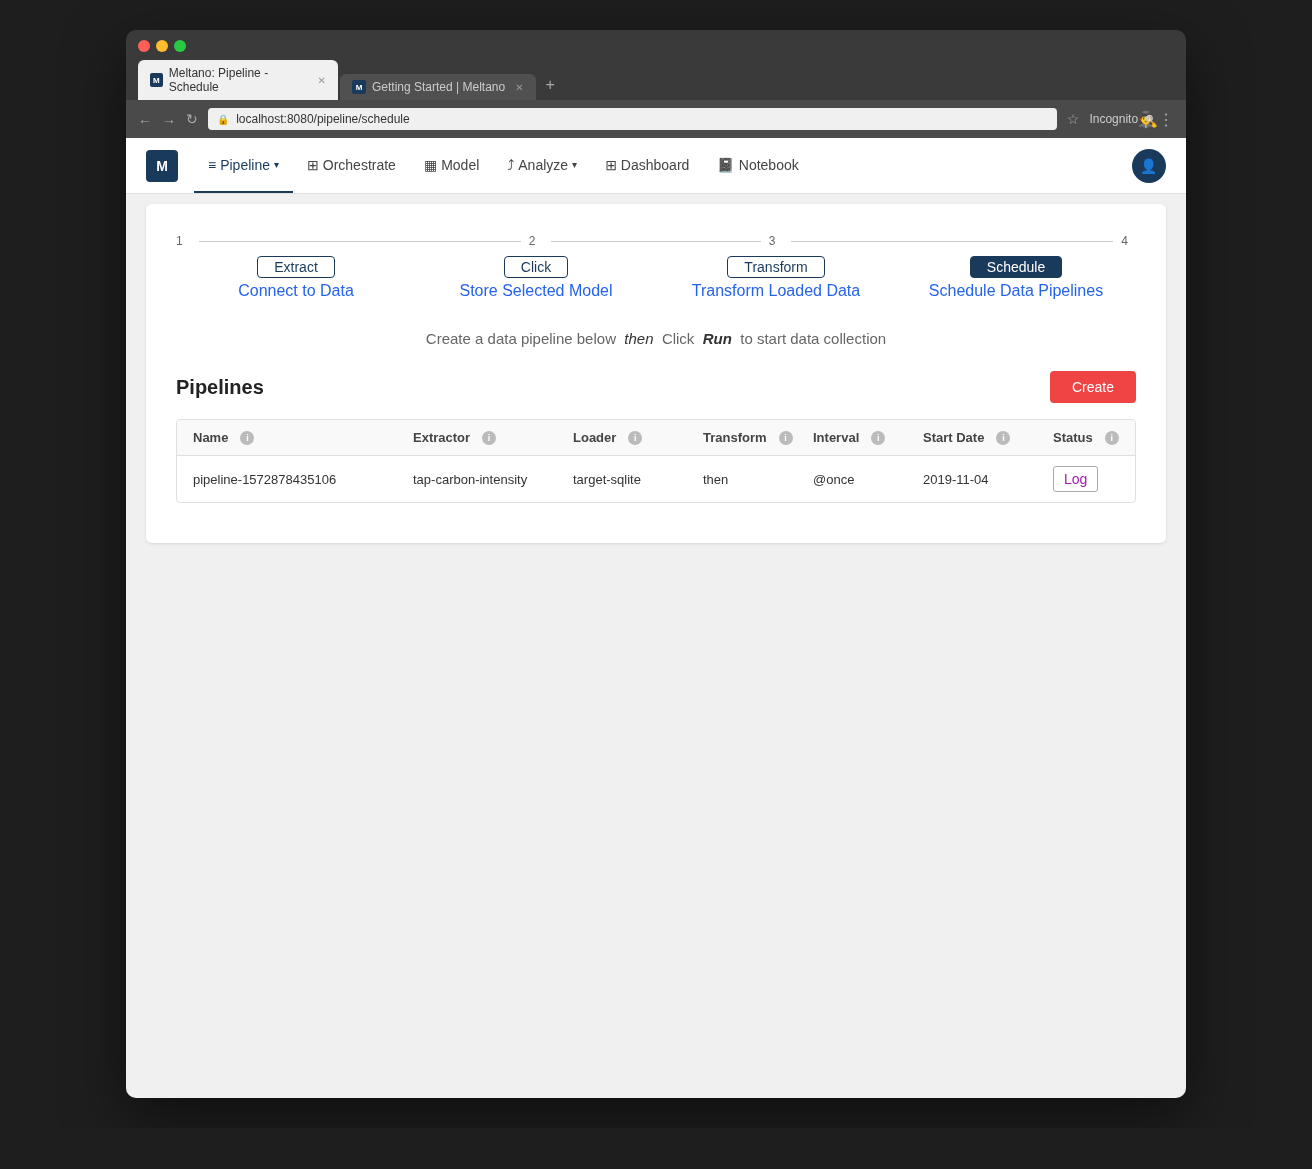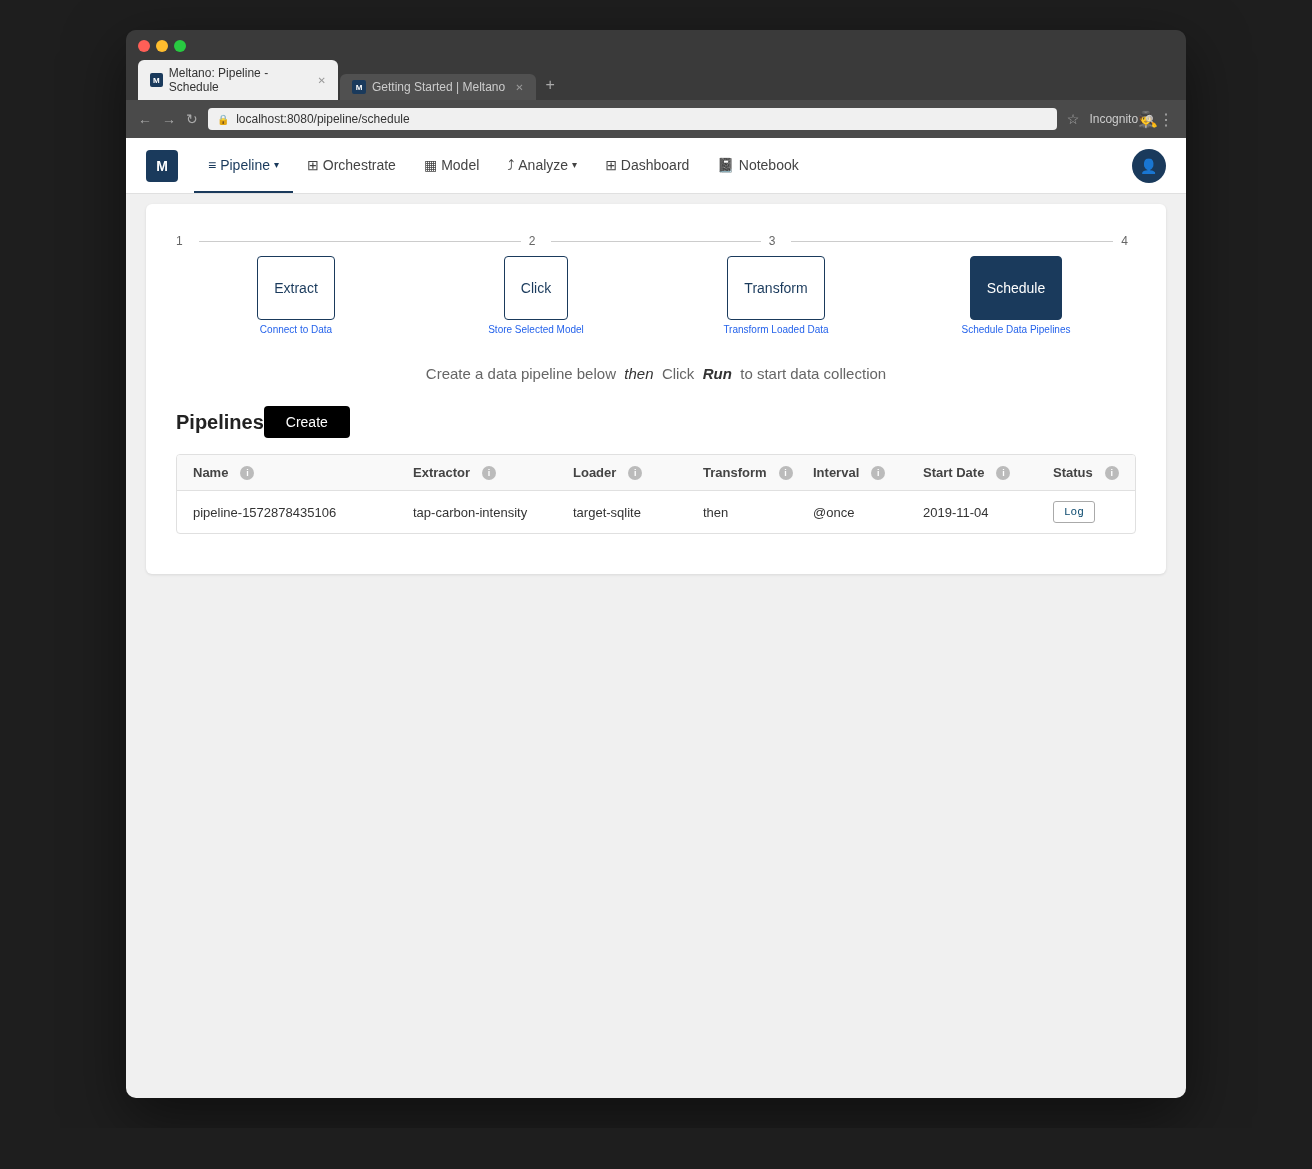--- a/index.html
+++ b/index.html
@@ -218,33 +218,33 @@
       flex: 1;
       height: 1px;
       background: #ccc;
       margin-top: 0;
     }
     .step-line-left { margin-right: 8px; }
     .step-line-right { margin-left: 8px; }
     .step-btn {
       border: 1.5px solid #1a3a5c;
       border-radius: 4px;
-      padding: 23px 16px;
+      padding: 2px 16px;
       font-size: 14px;
       cursor: pointer;
       white-space: nowrap;
       background: white;
       color: #1a3a5c;
     }
     .step-btn.active {
       background: #1a3a5c;
       color: white;
     }
     .step-label {
-      font-size: 10px;
+      font-size: 16px;
       color: #2563eb;
       text-align: center;
       margin-top: 4px;
       cursor: pointer;
     }
 
     
     .instruction-bar {
       text-align: center;
       font-size: 15px;
@@ -257,30 +257,30 @@
     }
     .instruction-bar strong {
       font-weight: 600;
       color: #333;
     }
 
     
     .section-header {
       display: flex;
       align-items: center;
-      justify-content: flex-start;
+      justify-content: space-between;
       margin-bottom: 16px;
     }
     .section-title {
       font-size: 20px;
       font-weight: 600;
       color: #222;
     }
     .create-btn {
-      background: #000000;
+      background: #ef4444;
       color: white;
       border: none;
       border-radius: 4px;
       padding: 8px 22px;
       font-size: 14px;
       cursor: pointer;
       font-weight: 500;
     }
 
     
@@ -320,27 +320,26 @@
       background: #bbb;
       color: white;
       font-size: 9px;
       display: inline-flex;
       align-items: center;
       justify-content: center;
       cursor: pointer;
     }
     .log-btn {
       border: 1.5px solid #aaa;
-      color: #0c4a6e;
+      color: #a21caf;
       background: white;
       border-radius: 3px;
       padding: 4px 10px;
-      font-size: 11px;
-      cursor: pointer;
-      font-family: Liberation Mono, monospace;
+      font-size: 14px;
+      cursor: pointer;
     }
     .status-cell {
       display: flex;
       align-items: center;
       gap: 6px;
     }
   </style>
 </head>
 <body>
 

